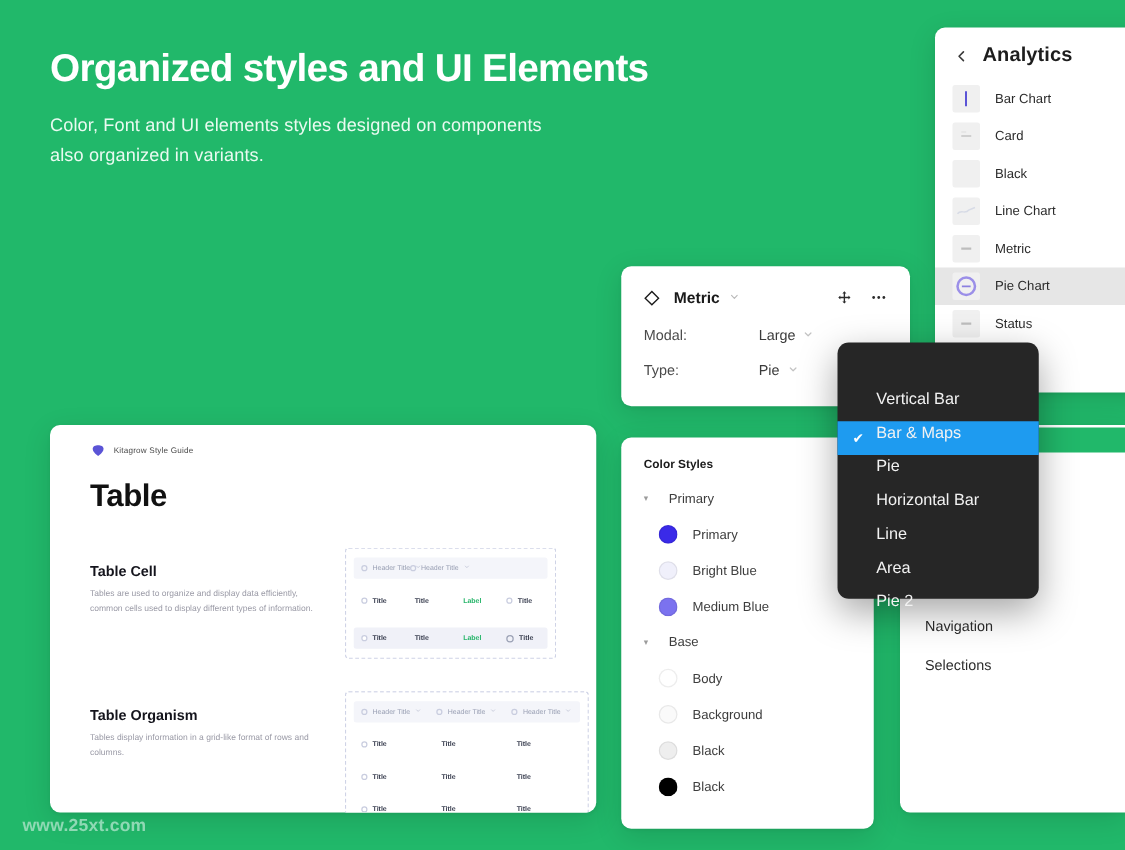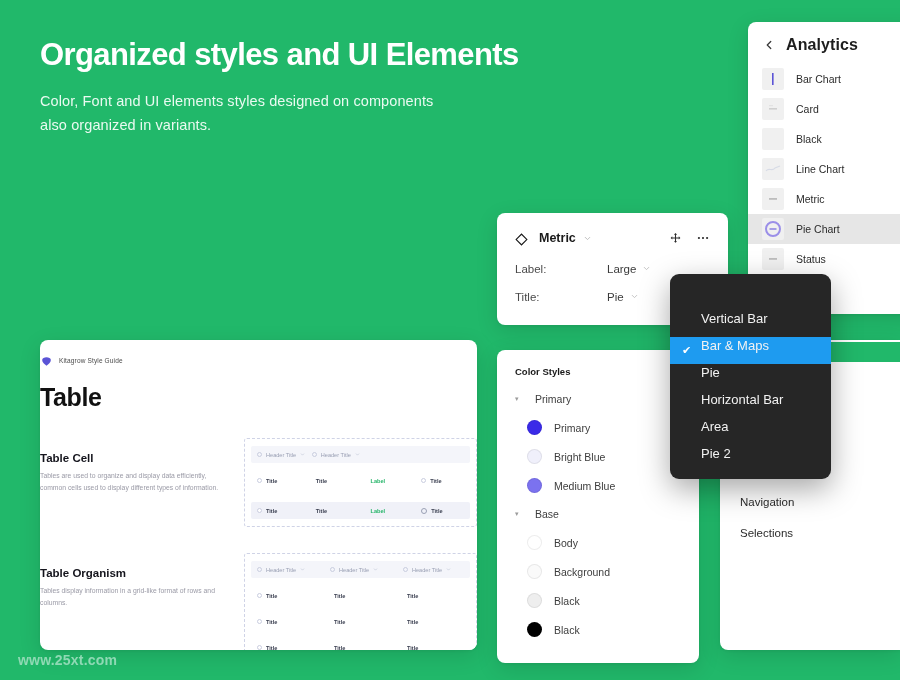--- a/index.html
+++ b/index.html
@@ -54,21 +54,21 @@
   .mc-name { font-size: 12.5px; font-weight: bold; color: #1a1a1a; margin-left: 11px; }
   .mc-chev { margin-left: 7px; color: #b9b9b9; }
   .mc-spacer { flex: 1 1 auto; }
   .mc-ico { margin-left: 14px; color: #2c2c2c; display: flex; align-items: center; }
   .mc-row { display: flex; align-items: center; margin-top: 16px; font-size: 11.5px; color: #4a4a4a; }
   .mc-key { width: 92px; }
   .mc-val { color: #3b3b3b; }
   .mc-valchev { margin-left: 6px; color: #c3c3c3; }
 
   
-  #table-card { left: 40px; top: 340px; width: 437px; height: 310px; padding: 14px 0; }
+  #table-card { left: 40px; top: 340px; width: 437px; height: 310px; padding: 14px 32px; }
   .tc-logo { display: flex; align-items: center; }
   .tc-logo-mark { width: 13px; height: 13px; flex: 0 0 auto; }
   .tc-logo-text { font-size: 6.5px; color: #4a4a4a; margin-left: 6px; letter-spacing: 0.15px; }
   .tc-h1 { font-size: 25px; font-weight: bold; color: #111111; margin-top: 16px; letter-spacing: -0.4px; }
   .tc-sec { display: flex; margin-top: 26px; }
   .tc-left { width: 190px; flex: 0 0 auto; margin-top: 14px; }
   .tc-h2 { font-size: 11.5px; font-weight: bold; color: #14141c; }
   .tc-p { font-size: 6.8px; color: #9a9aa6; margin-top: 6px; line-height: 1.75; }
   .tc-prev {
     flex: 1 1 auto; margin-left: 14px; border: 1px dashed #cfd3e6;
@@ -226,28 +226,28 @@
     <span class="mc-ico">
       <svg viewBox="0 0 24 24" width="14" height="14" fill="currentColor">
         <circle cx="5" cy="12" r="1.9"></circle>
           <circle cx="12" cy="12" r="1.9"></circle>
           <circle cx="19" cy="12" r="1.9"></circle>
       </svg>
     </span>
   </div>
   <div id="metric-rows">
       <div class="mc-row">
-        <span class="mc-key">Label:</span>
+        <span class="mc-key">Modal:</span>
         <span class="mc-val">Large</span>
         <span class="mc-valchev"><svg viewBox="0 0 24 24" width="9" height="9" fill="none" stroke="#c3c3c3" stroke-width="2.6" stroke-linecap="round" stroke-linejoin="round">
             <polyline points="6 9 12 15 18 9"></polyline>
           </svg></span>
       </div>
       <div class="mc-row">
-        <span class="mc-key">Title:</span>
+        <span class="mc-key">Type:</span>
         <span class="mc-val">Pie</span>
         <span class="mc-valchev"><svg viewBox="0 0 24 24" width="9" height="9" fill="none" stroke="#c3c3c3" stroke-width="2.6" stroke-linecap="round" stroke-linejoin="round">
             <polyline points="6 9 12 15 18 9"></polyline>
           </svg></span>
       </div>
     </div>
 </div>
 
 <div class="card" id="table-card">
   <div class="tc-logo">
@@ -453,20 +453,24 @@
       <div class="dd-item active">
         <span class="dd-check">✔</span>
         <span class="dd-label">Pie</span>
       </div>
       <div class="dd-item">
         <span class="dd-check"></span>
         <span class="dd-label">Horizontal Bar</span>
       </div>
       <div class="dd-item">
         <span class="dd-check"></span>
+        <span class="dd-label">Line</span>
+      </div>
+      <div class="dd-item">
+        <span class="dd-check"></span>
         <span class="dd-label">Area</span>
       </div>
       <div class="dd-item">
         <span class="dd-check"></span>
         <span class="dd-label">Pie 2</span>
       </div>
     </div>
 </div>
 
 <div id="watermark">www.25xt.com</div>

